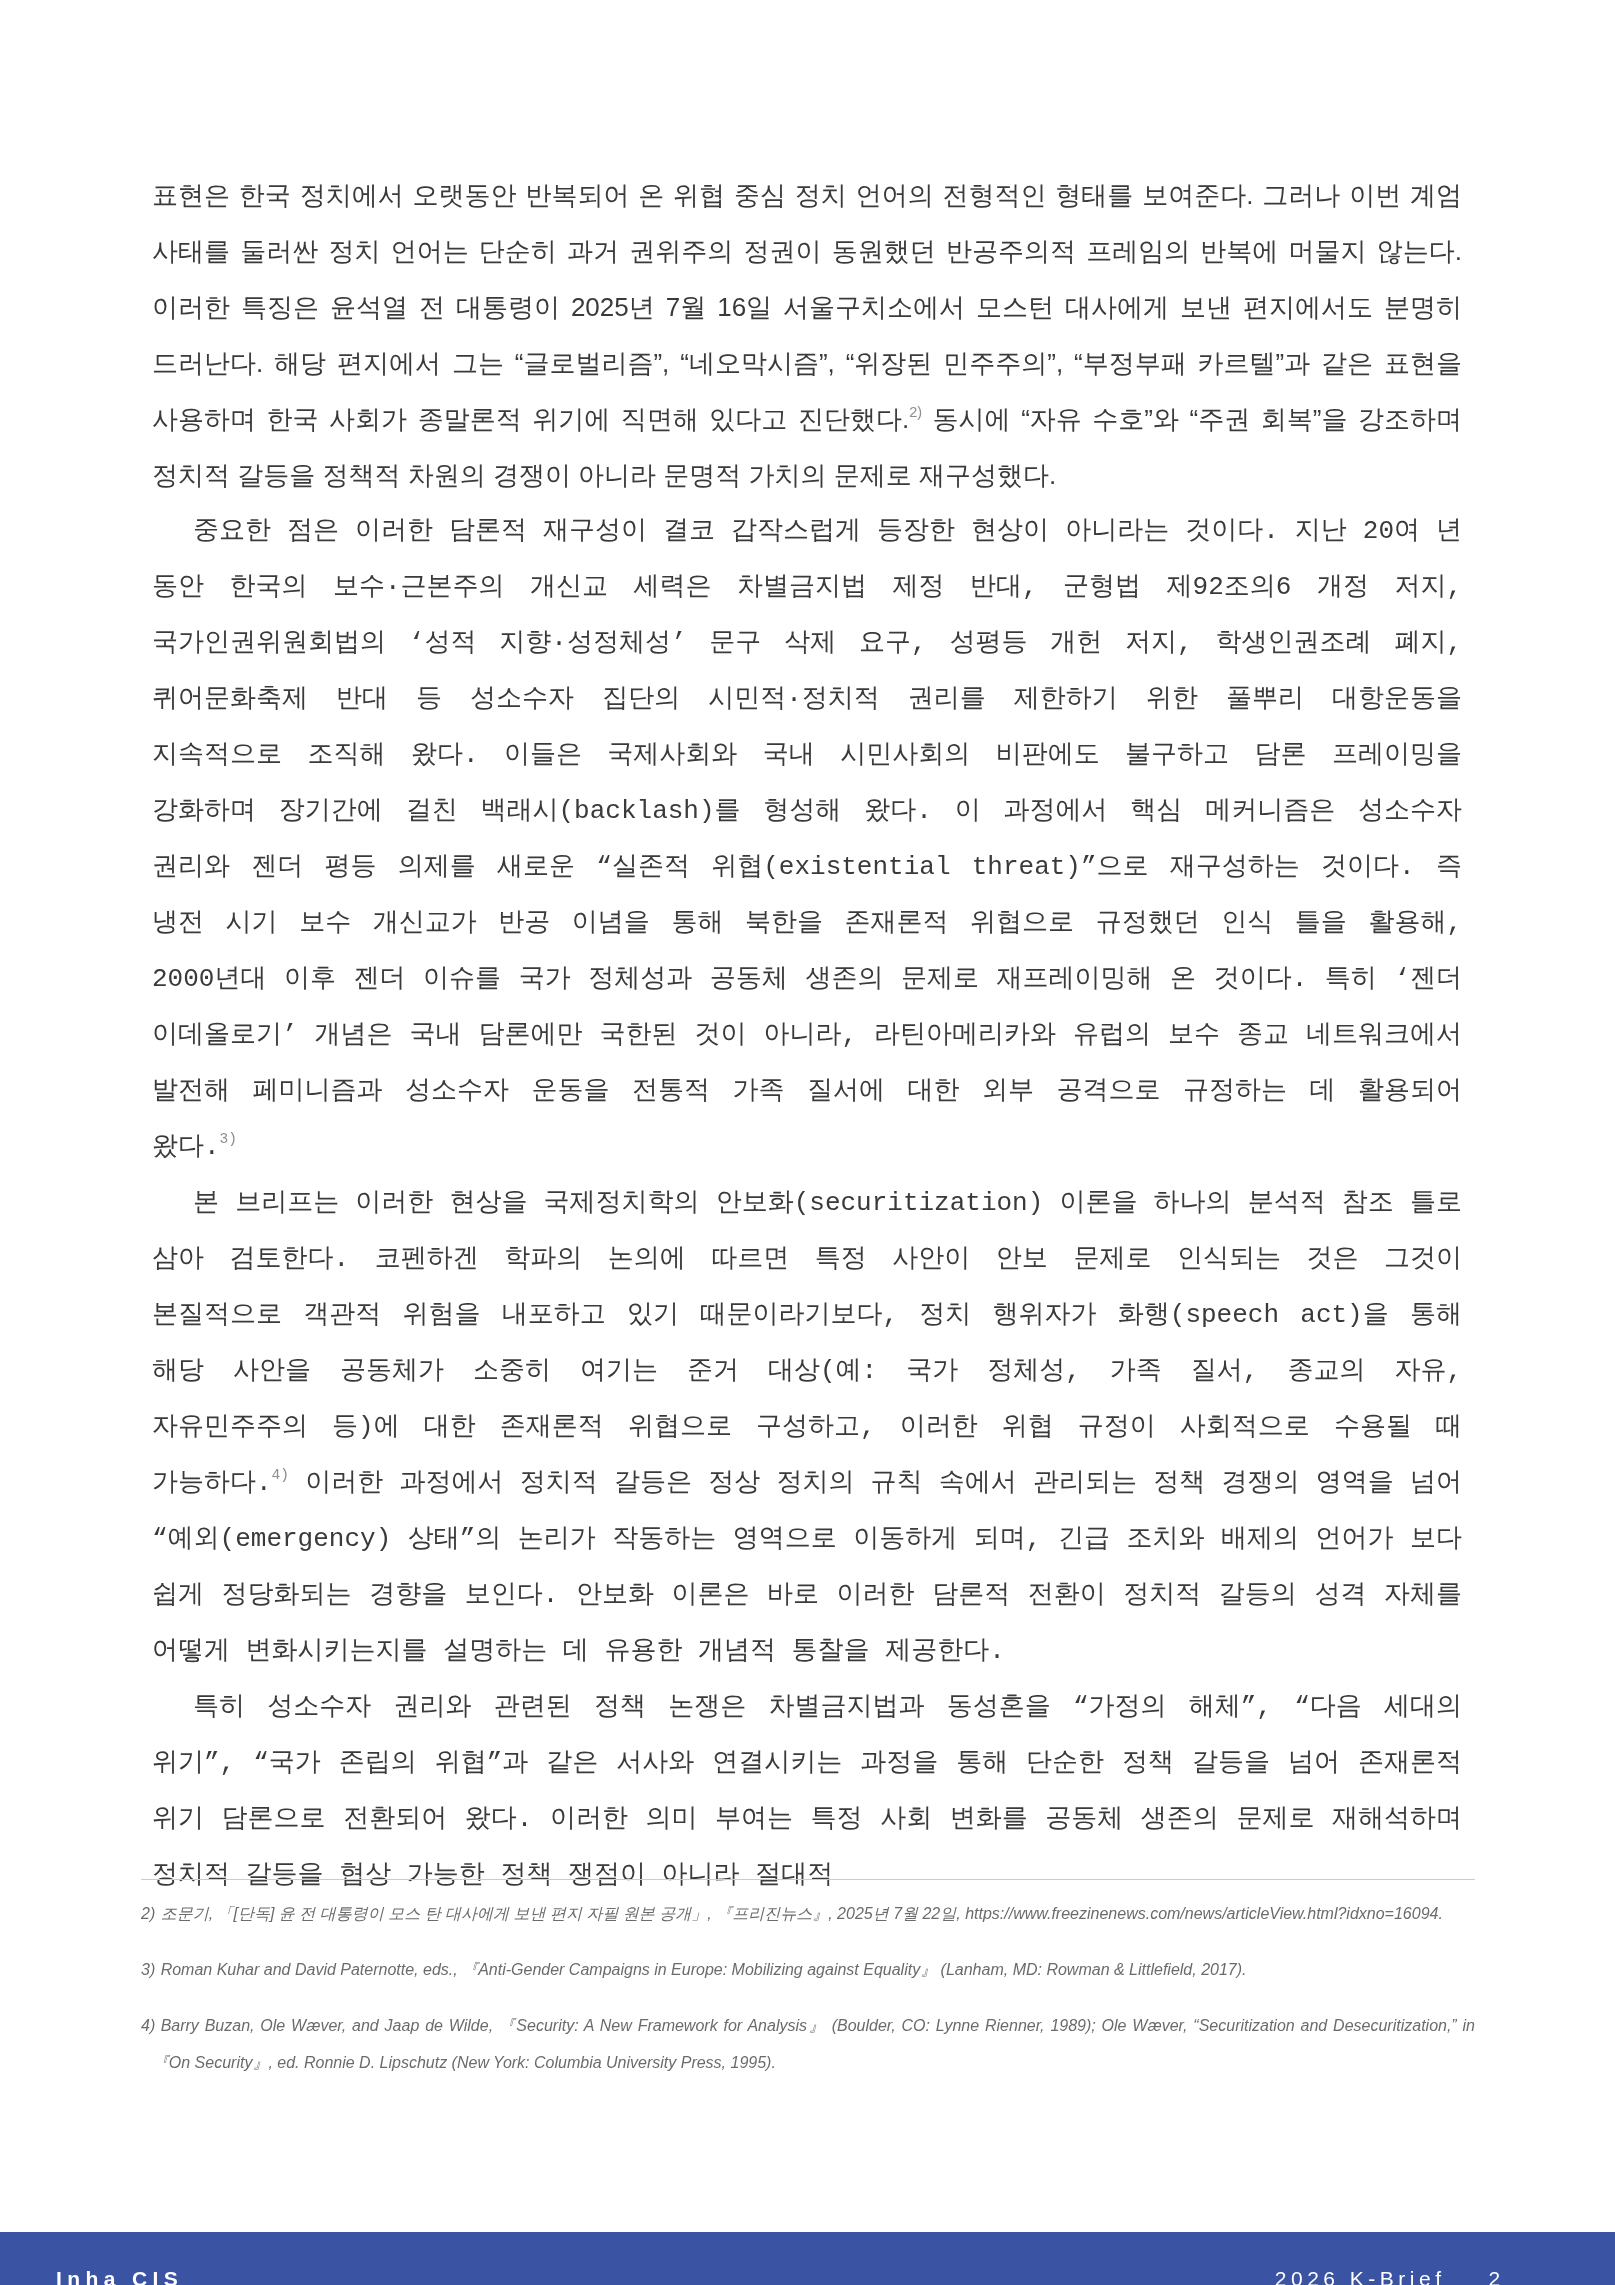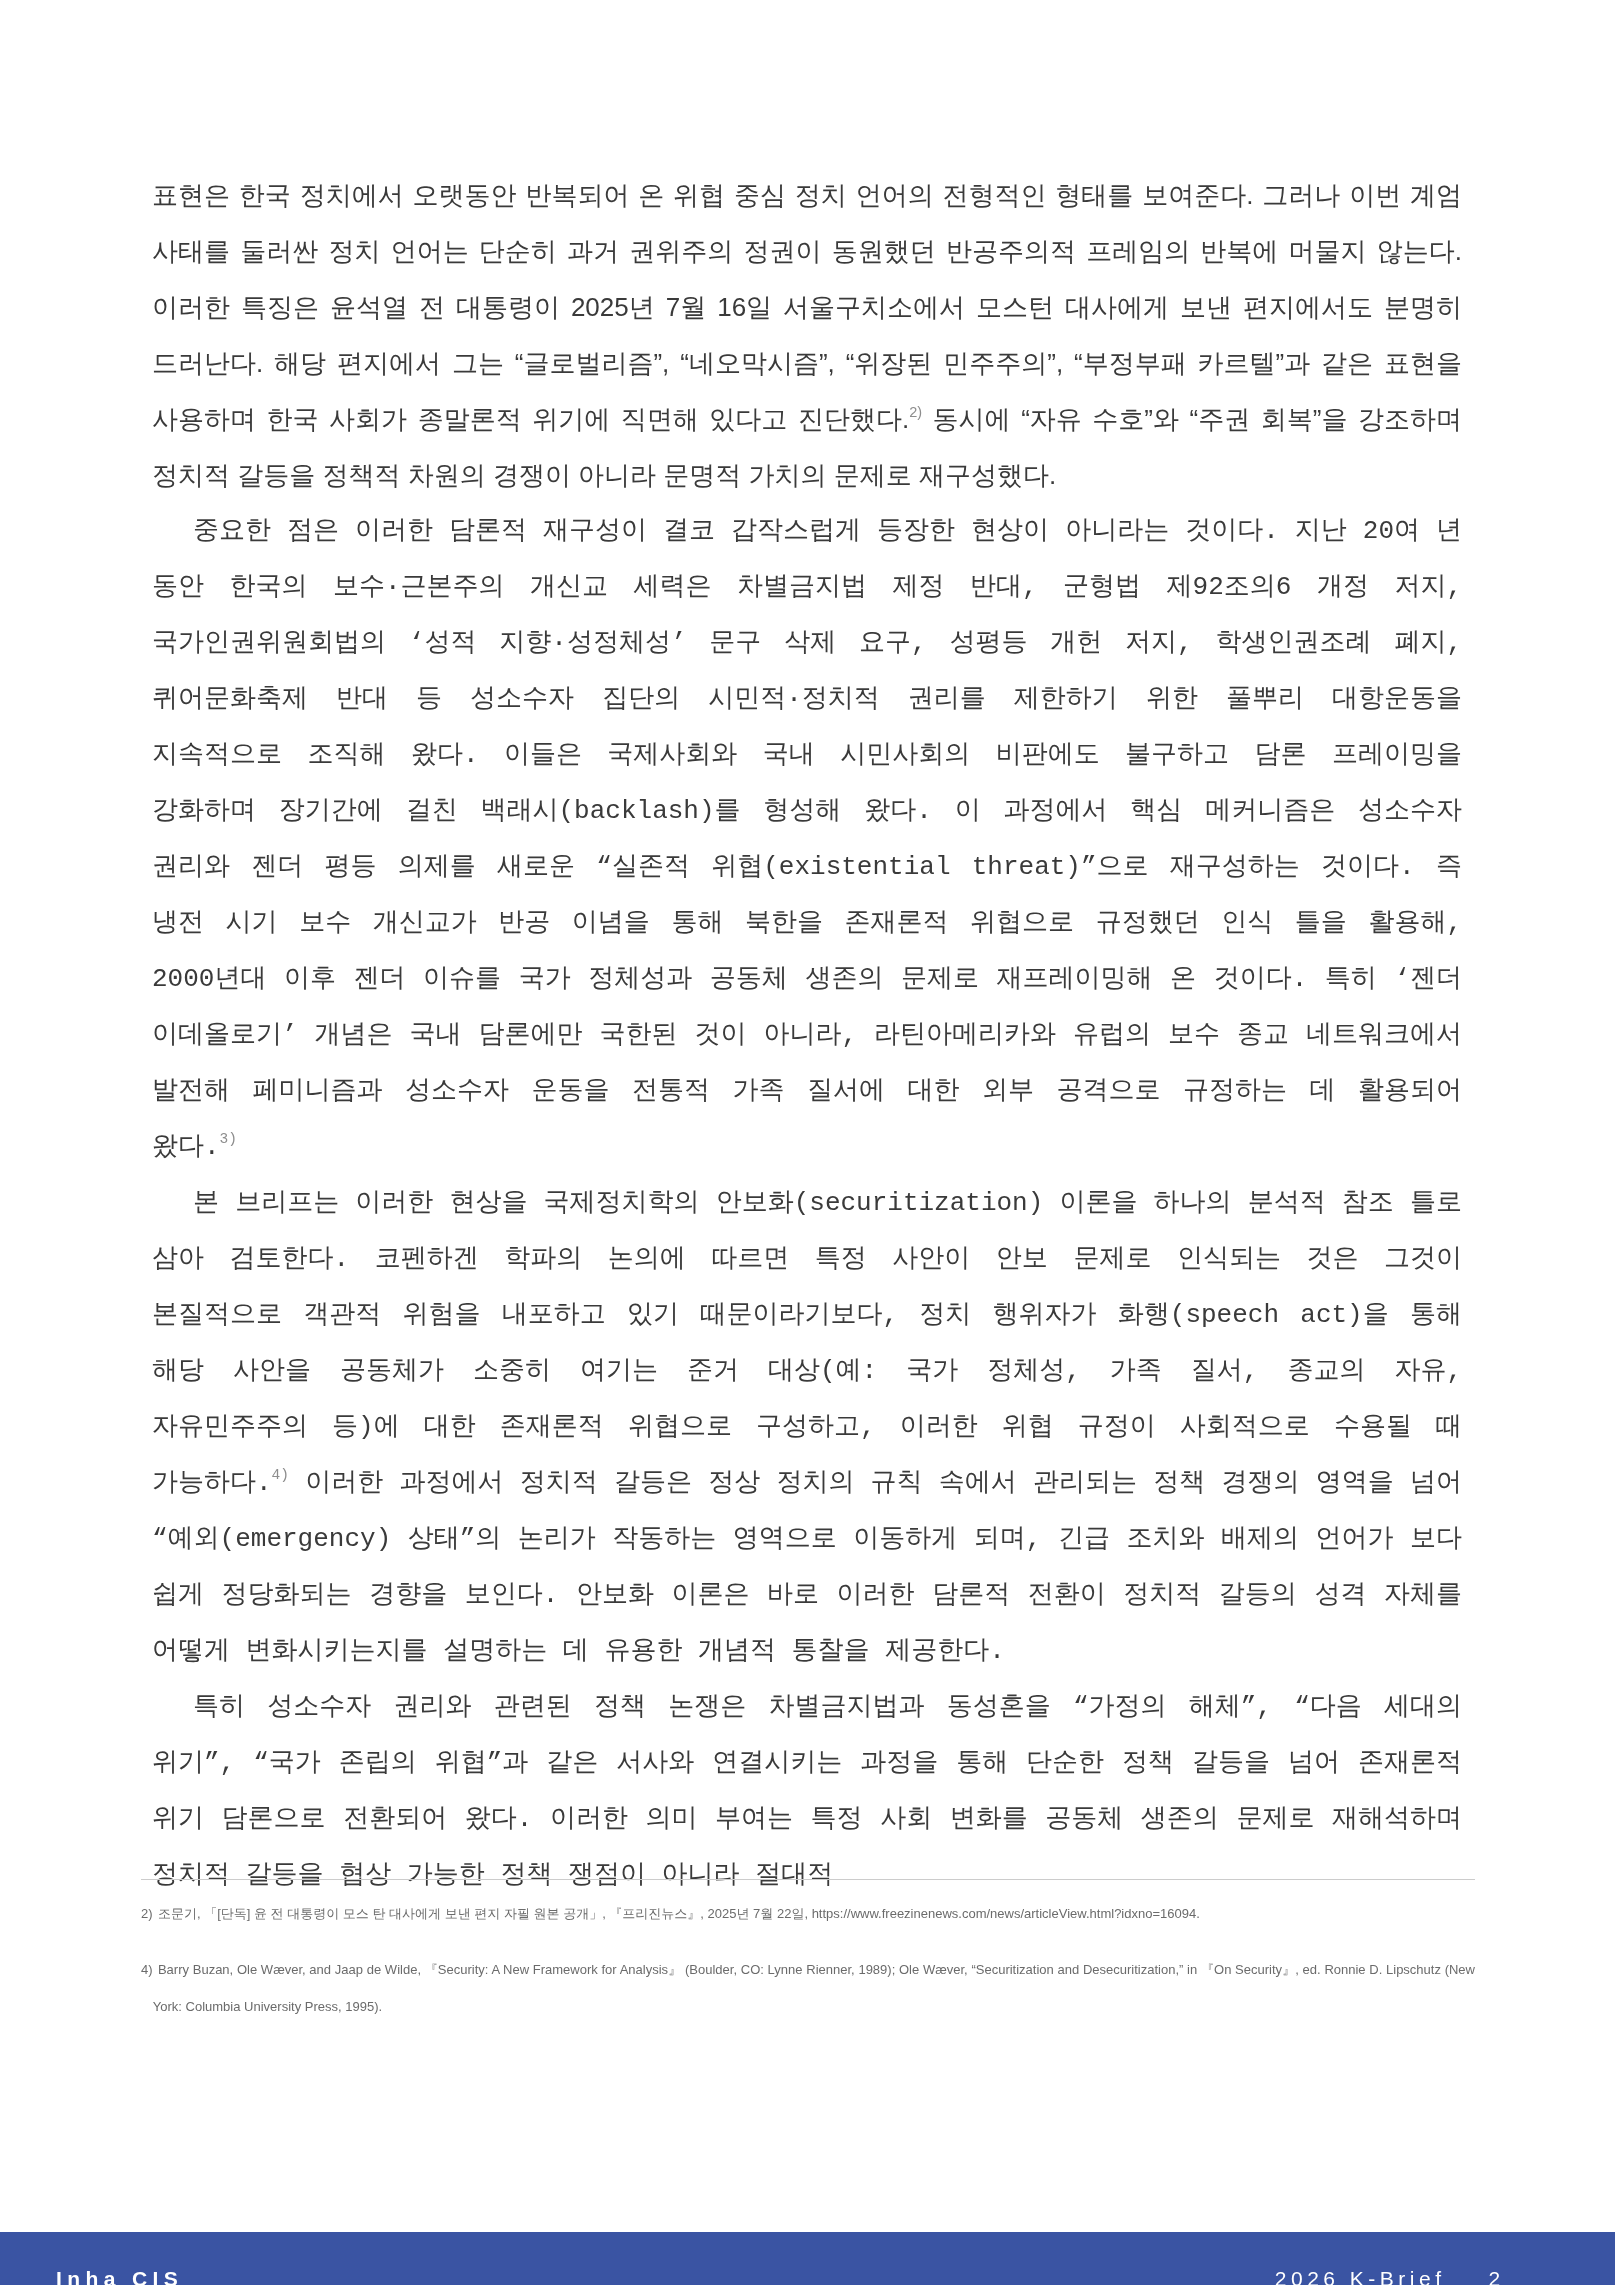--- a/index.html
+++ b/index.html
@@ -50,28 +50,29 @@
     right: 141px;
     top: 1839px;
     color: #6b6b6b;
   }
   .footnote-divider {
     border-top: 1.8px solid #cccccc;
     height: 0;
     margin-bottom: 14.5px;
   }
   .footnote {
-    font-size: 13px;
+    font-size: 16px;
     line-height: 37px;
     margin: 0 0 19px 0;
     padding-left: 11.8px;
     text-indent: -11.8px;
     text-align: justify;
     text-justify: inter-word;
     word-break: keep-all;
+    font-style: italic;
   }
   .fn-marker { padding-right: 5.4px; }
   .fn-link { color: #6b6b6b; text-decoration: none; }
   
   .footer {
     position: absolute;
     left: 0;
     bottom: 0;
     width: 100%;
     height: 93px;
@@ -112,20 +113,21 @@
       <p class="para">표현은 한국 정치에서 오랫동안 반복되어 온 위협 중심 정치 언어의 전형적인 형태를 보여준다. 그러나 이번 계엄 사태를 둘러싼 정치 언어는 단순히 과거 권위주의 정권이 동원했던 반공주의적 프레임의 반복에 머물지 않는다. 이러한 특징은 윤석열 전 대통령이 2025년 7월 16일 서울구치소에서 모스턴 대사에게 보낸 편지에서도 분명히 드러난다. 해당 편지에서 그는 “글로벌리즘”, “네오막시즘”, “위장된 민주주의”, “부정부패 카르텔”과 같은 표현을 사용하며 한국 사회가 종말론적 위기에 직면해 있다고 진단했다.<sup class="fn-ref">2)</sup> 동시에 “자유 수호”와 “주권 회복”을 강조하며 정치적 갈등을 정책적 차원의 경쟁이 아니라 문명적 가치의 문제로 재구성했다.</p>
       <p class="para indent">중요한 점은 이러한 담론적 재구성이 결코 갑작스럽게 등장한 현상이 아니라는 것이다. 지난 20여 년 동안 한국의 보수·근본주의 개신교 세력은 차별금지법 제정 반대, 군형법 제92조의6 개정 저지, 국가인권위원회법의 ‘성적 지향·성정체성’ 문구 삭제 요구, 성평등 개헌 저지, 학생인권조례 폐지, 퀴어문화축제 반대 등 성소수자 집단의 시민적·정치적 권리를 제한하기 위한 풀뿌리 대항운동을 지속적으로 조직해 왔다. 이들은 국제사회와 국내 시민사회의 비판에도 불구하고 담론 프레이밍을 강화하며 장기간에 걸친 백래시(backlash)를 형성해 왔다. 이 과정에서 핵심 메커니즘은 성소수자 권리와 젠더 평등 의제를 새로운 “실존적 위협(existential threat)”으로 재구성하는 것이다. 즉 냉전 시기 보수 개신교가 반공 이념을 통해 북한을 존재론적 위협으로 규정했던 인식 틀을 활용해, 2000년대 이후 젠더 이슈를 국가 정체성과 공동체 생존의 문제로 재프레이밍해 온 것이다. 특히 ‘젠더 이데올로기’ 개념은 국내 담론에만 국한된 것이 아니라, 라틴아메리카와 유럽의 보수 종교 네트워크에서 발전해 페미니즘과 성소수자 운동을 전통적 가족 질서에 대한 외부 공격으로 규정하는 데 활용되어 왔다.<sup class="fn-ref">3)</sup></p>
       <p class="para indent">본 브리프는 이러한 현상을 국제정치학의 안보화(securitization) 이론을 하나의 분석적 참조 틀로 삼아 검토한다. 코펜하겐 학파의 논의에 따르면 특정 사안이 안보 문제로 인식되는 것은 그것이 본질적으로 객관적 위험을 내포하고 있기 때문이라기보다, 정치 행위자가 화행(speech act)을 통해 해당 사안을 공동체가 소중히 여기는 준거 대상(예: 국가 정체성, 가족 질서, 종교의 자유, 자유민주주의 등)에 대한 존재론적 위협으로 구성하고, 이러한 위협 규정이 사회적으로 수용될 때 가능하다.<sup class="fn-ref">4)</sup> 이러한 과정에서 정치적 갈등은 정상 정치의 규칙 속에서 관리되는 정책 경쟁의 영역을 넘어 “예외(emergency) 상태”의 논리가 작동하는 영역으로 이동하게 되며, 긴급 조치와 배제의 언어가 보다 쉽게 정당화되는 경향을 보인다. 안보화 이론은 바로 이러한 담론적 전환이 정치적 갈등의 성격 자체를 어떻게 변화시키는지를 설명하는 데 유용한 개념적 통찰을 제공한다.</p>
       <p class="para indent">특히 성소수자 권리와 관련된 정책 논쟁은 차별금지법과 동성혼을 “가정의 해체”, “다음 세대의 위기”, “국가 존립의 위협”과 같은 서사와 연결시키는 과정을 통해 단순한 정책 갈등을 넘어 존재론적 위기 담론으로 전환되어 왔다. 이러한 의미 부여는 특정 사회 변화를 공동체 생존의 문제로 재해석하며 정치적 갈등을 협상 가능한 정책 쟁점이 아니라 절대적</p>
     </main>
 
   <section class="footnotes">
     <div class="footnote-divider"></div>
     <div>
         <p class="footnote"><span class="fn-marker">2)</span><span>조문기, 「[단독] 윤 전 대통령이 모스 탄 대사에게 보낸 편지 자필 원본 공개」, 『프리진뉴스』, 2025년 7월 22일, </span><span class="fn-link">https://www.freezinenews.com/news/articleView.html?idxno=16094.</span></p>
+        <p class="footnote"><span class="fn-marker">3)</span><span>Roman Kuhar and David Paternotte, eds., 『Anti-Gender Campaigns in Europe: Mobilizing against Equality』 (Lanham, MD: Rowman &amp; Littlefield, 2017).</span></p>
         <p class="footnote"><span class="fn-marker">4)</span><span>Barry Buzan, Ole Wæver, and Jaap de Wilde, 『Security: A New Framework for Analysis』 (Boulder, CO: Lynne Rienner, 1989); Ole Wæver, “Securitization and Desecuritization,” in 『On Security』, ed. Ronnie D. Lipschutz (New York: Columbia University Press, 1995).</span></p>
       </div>
   </section>
 
   <footer class="footer" style="background: rgb(58, 84, 163);">
     <span class="footer-brand">Inha CIS</span>
     <span class="footer-right">
       <span class="footer-pub">2026 K-Brief</span>
       <span class="footer-page">2</span>
     </span>

